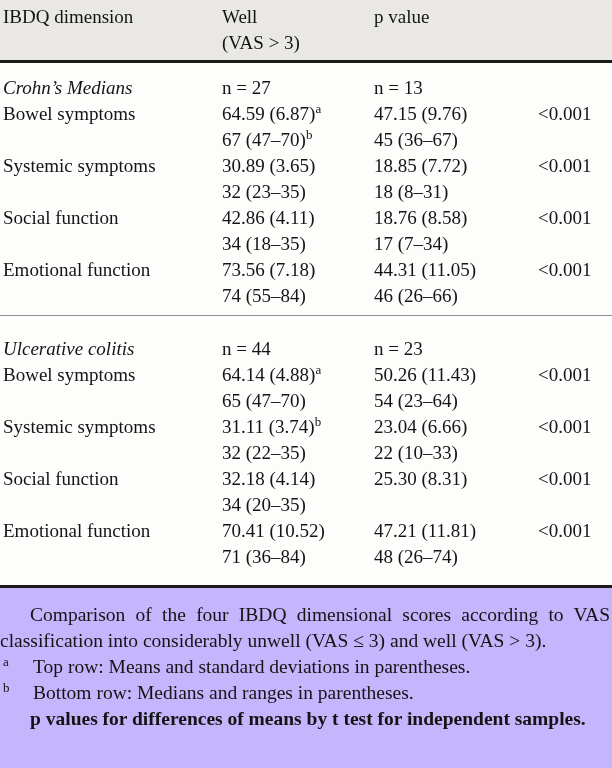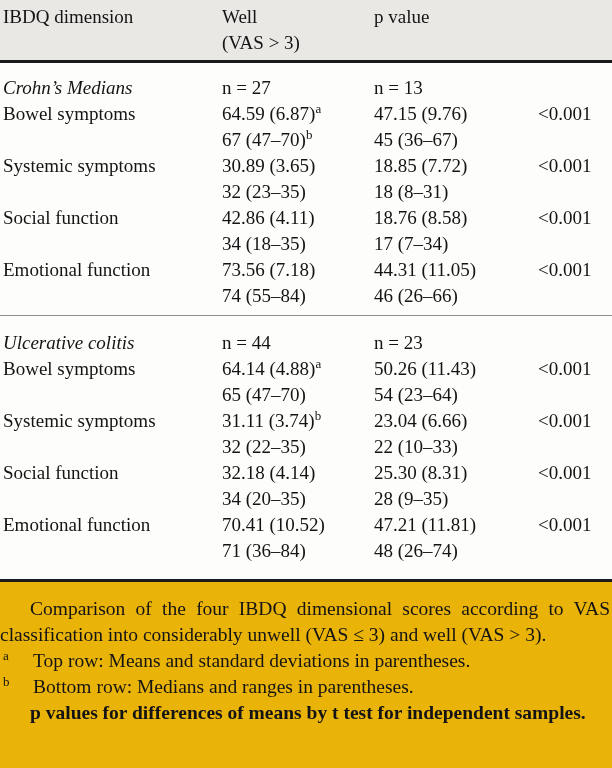--- a/index.html
+++ b/index.html
@@ -3,40 +3,40 @@
 <meta charset="utf-8">
 <style>
   * { margin: 0; padding: 0; box-sizing: border-box; }
   html, body { background: #ffffff; }
   body {
     width: 612px; height: 768px;
     font-family: "Liberation Serif", "DejaVu Serif", serif;
     color: #141414;
     overflow: hidden;
   }
-  .page { width: 612px; height: 768px; overflow: hidden; background: #eab308; }
+  .page { width: 612px; height: 768px; overflow: hidden; background: #c4b5fd; }
 
   
   .thead {
     background: #e9e8e5;
     display: flex;
     padding: 4px 0 4px 0;
     border-bottom: 3px solid #1b1b1b;
     font-size: 19px;
     line-height: 26px;
   }
   .c1 { width: 222px; padding-left: 3px; }
   .c2 { width: 152px; }
   .c3 { width: 164px; }
   .c4 { width: 74px; }
 
   
   .tbody { font-size: 19px; line-height: 26px; background: #fdfdfc; }
   .section-block { padding-top: 12px; }
-  .section-divider { border-top: 1px solid #8f8f8f; margin-top: 6px; padding-top: 14px; }
+  .section-divider { border-top: 1px solid #8f8f8f; margin-top: 6px; padding-top: 20px; }
   .table-bottom { border-bottom: 3px solid #1b1b1b; padding-bottom: 15px; }
   .row { display: flex; }
   .section-name { font-style: italic; }
   sup.marker { font-size: 13px; line-height: 0; }
 
   
   .caption {
     font-size: 19.5px;
     line-height: 26px;
     text-align: justify;
@@ -174,21 +174,20 @@
       </div>
 
       <div class="row">
         <div class="c1">Social function</div>
         <div class="c2">
           <div>32.18 (4.14)</div>
           <div>34 (20–35)</div>
         </div>
         <div class="c3">
           <div>25.30 (8.31)</div>
-          <div>28 (9–35)</div>
         </div>
         <div class="c4">&lt;0.001</div>
       </div>
 
       <div class="row">
         <div class="c1">Emotional function</div>
         <div class="c2">
           <div>70.41 (10.52)</div>
           <div>71 (36–84)</div>
         </div>

